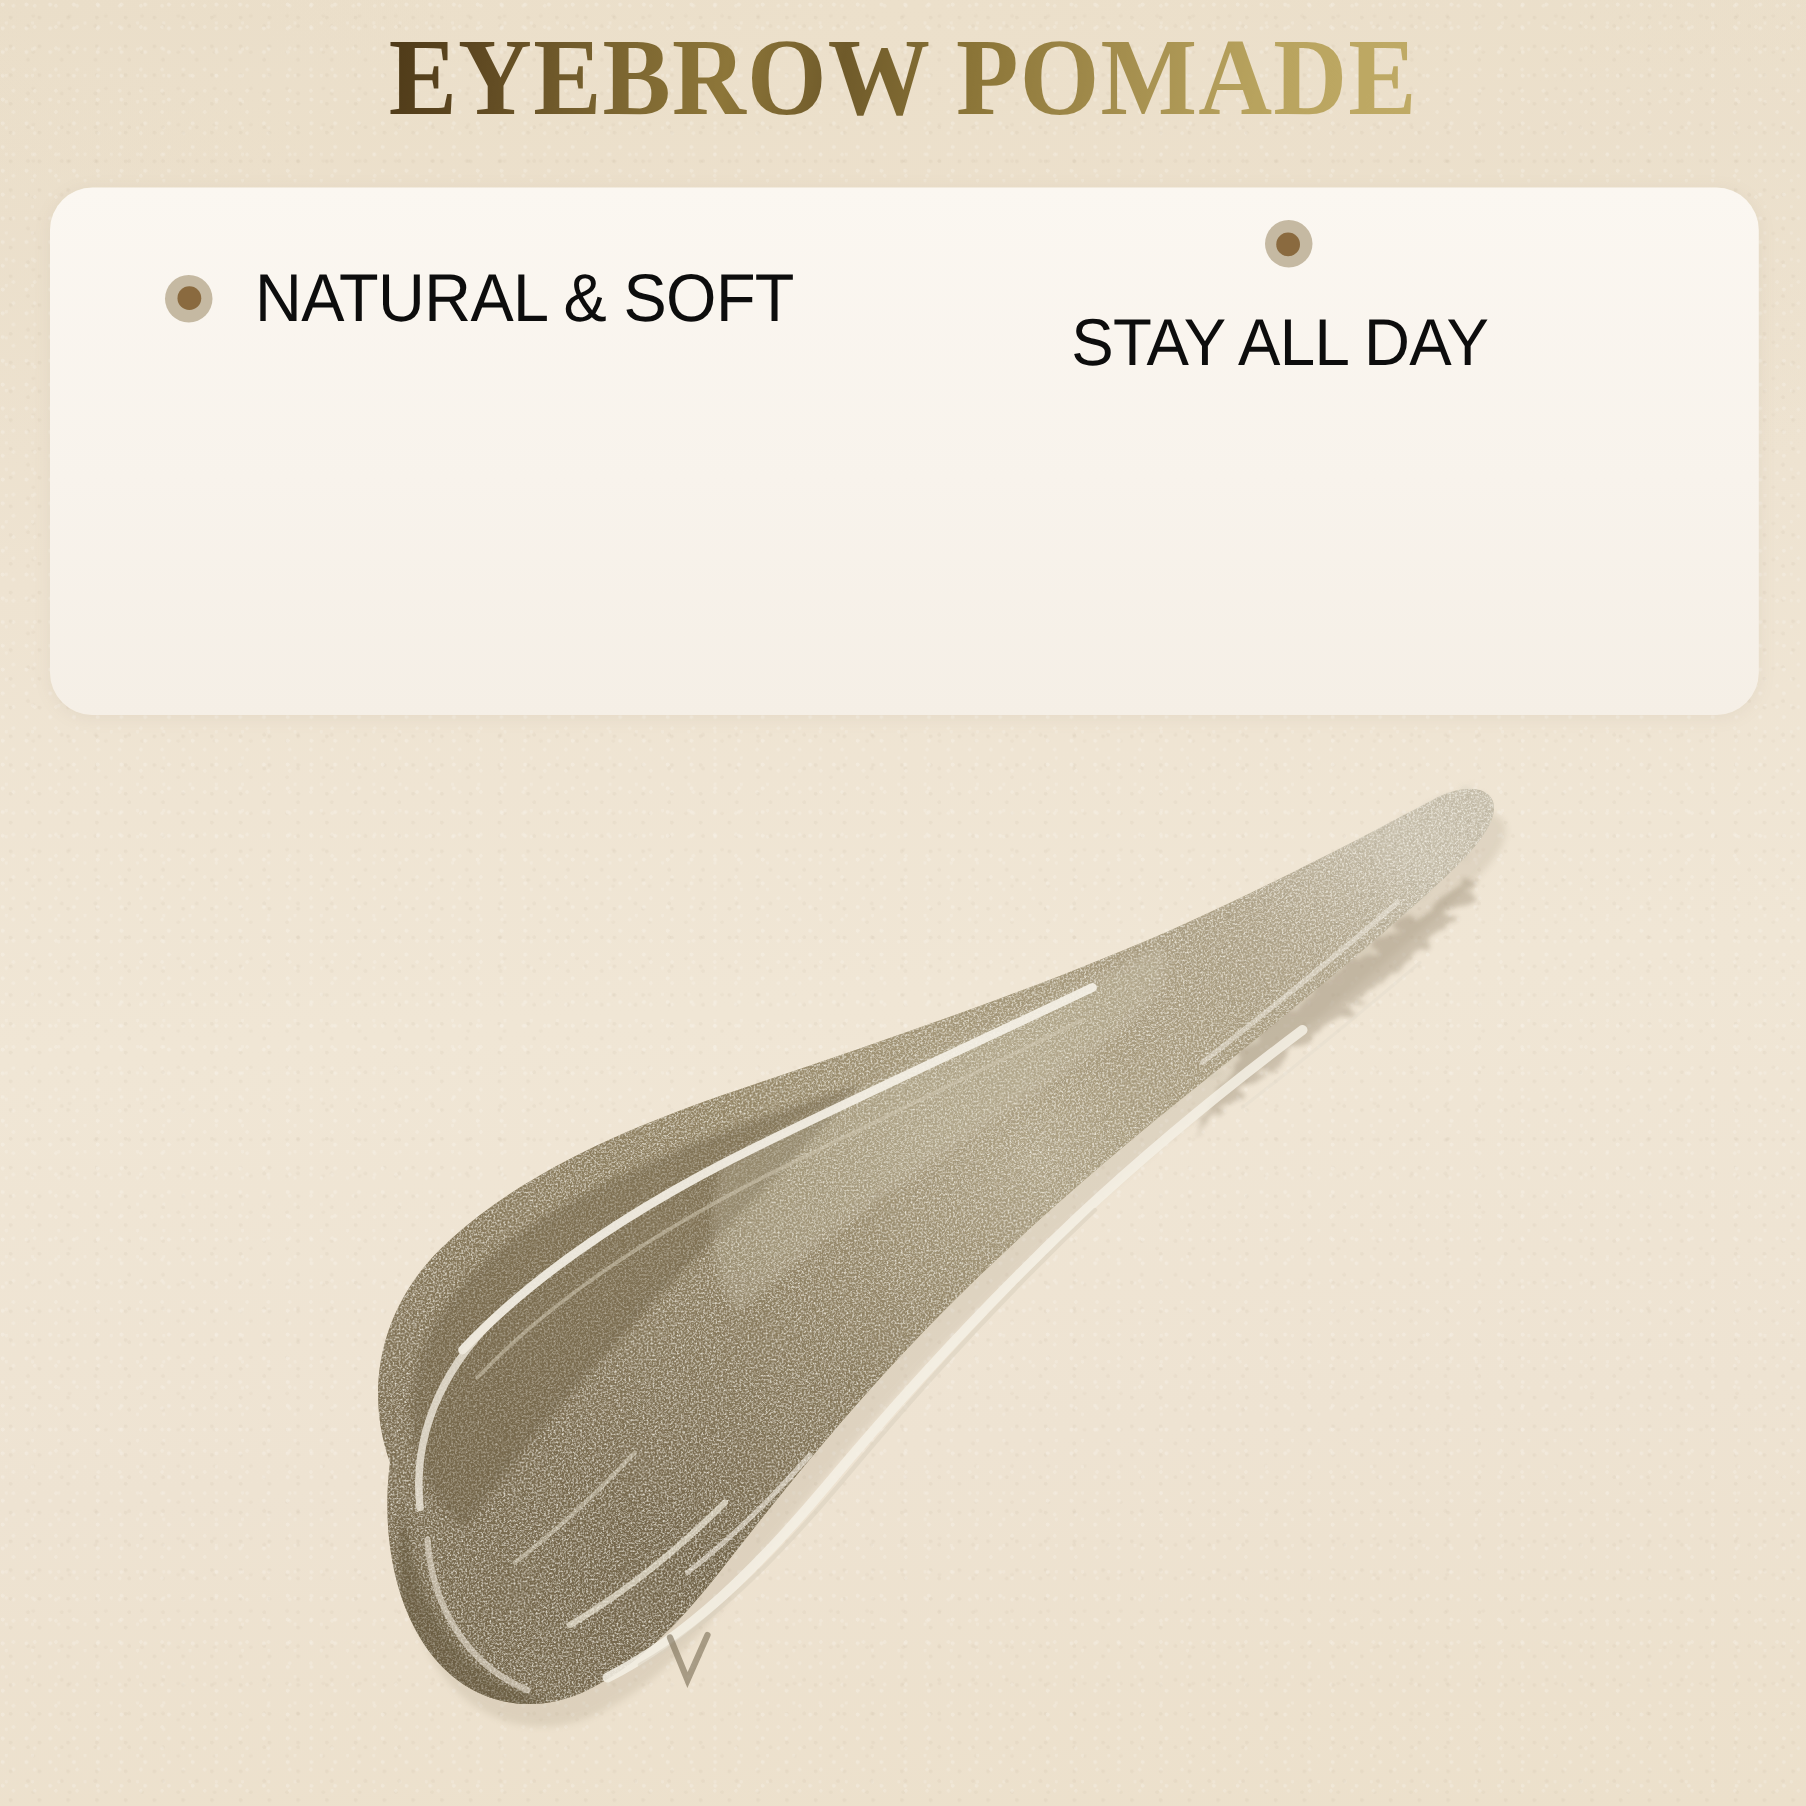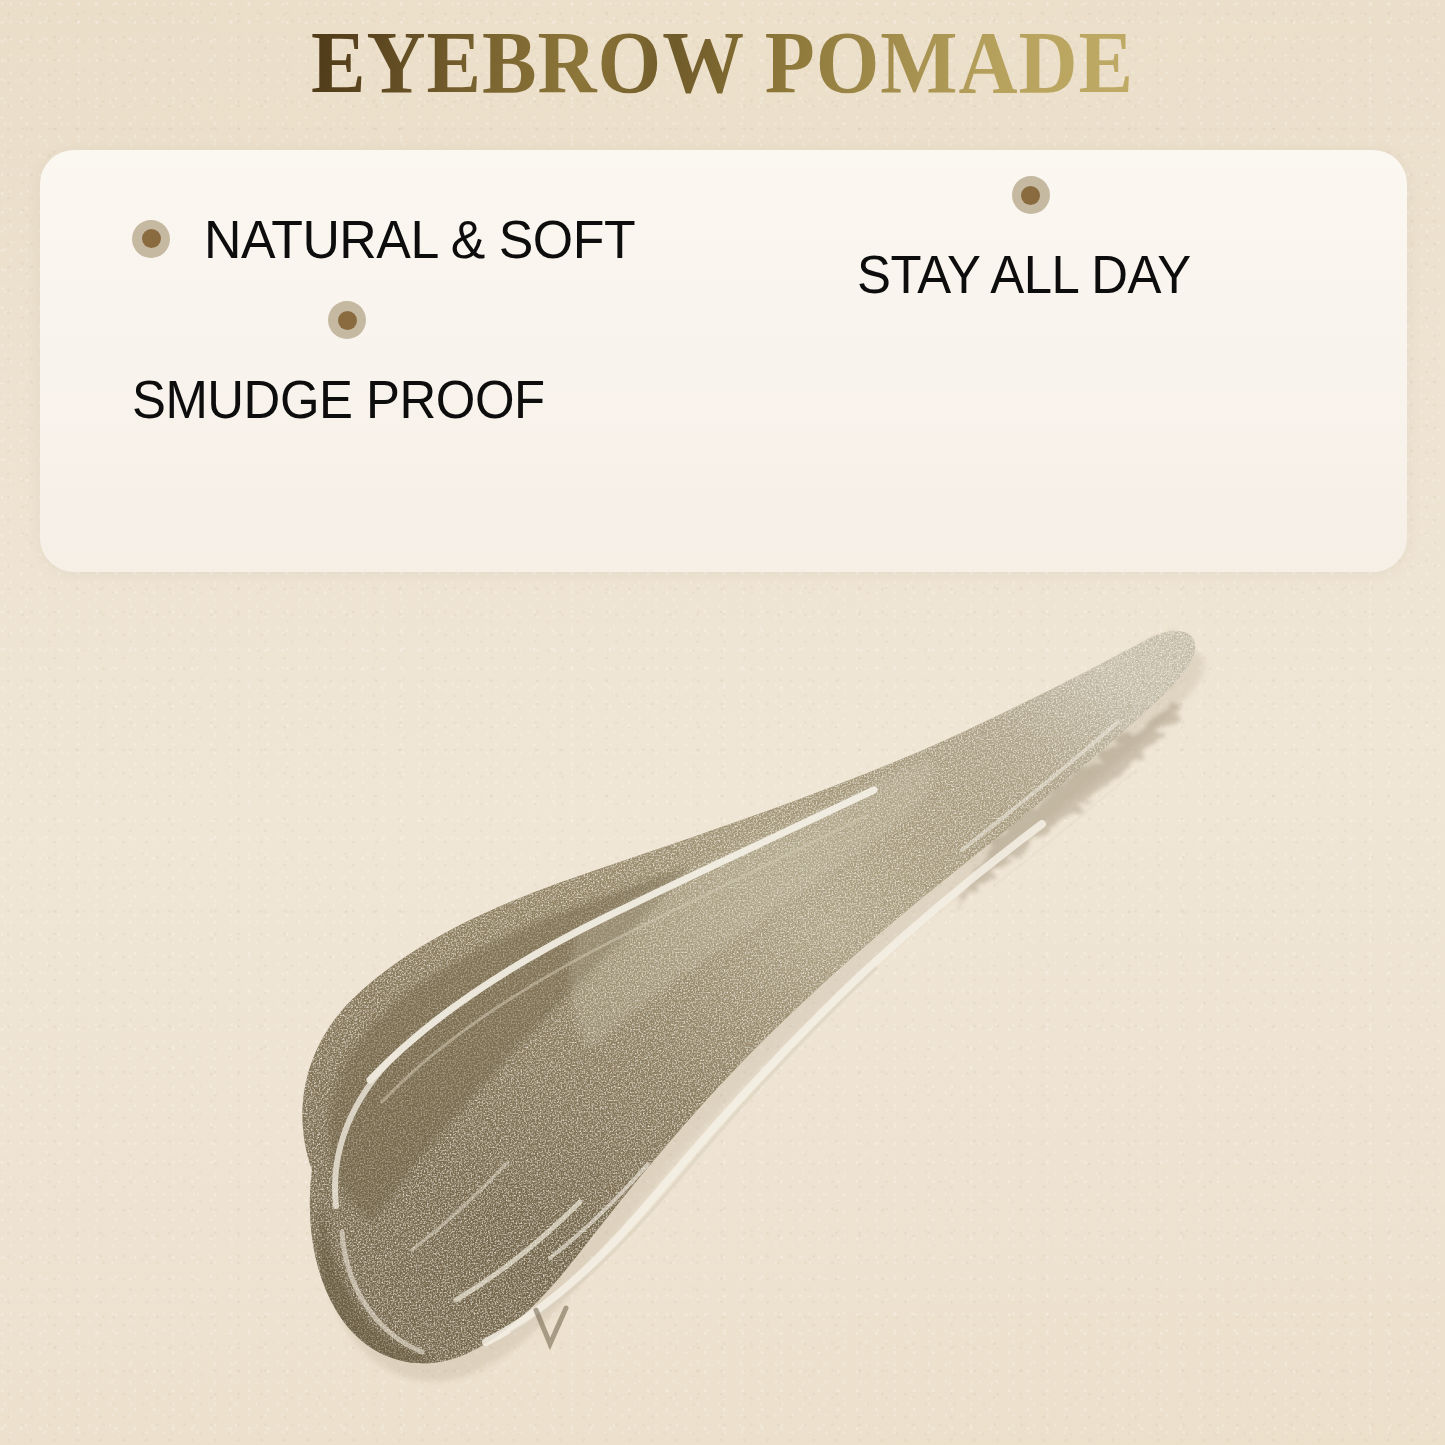--- a/index.html
+++ b/index.html
@@ -145,26 +145,20 @@
         <span class="feature-label">NATURAL &amp; SOFT</span>
       </div>
       <div class="feature-item col-right">
         <span class="bullet">
             <i></i>
           </span>
         <span class="feature-label">STAY ALL DAY</span>
       </div>
 
 
-      <div class="feature-item col-right">
-        <span class="bullet">
-            <i></i>
-          </span>
-        <span class="feature-label">SMUDGE PROOF</span>
-      </div>
 
 
     </div>
   </div>
 
   <div id="swatch-stage">
     <div id="swatch">
       <svg viewBox="0 0 1000 800" xmlns="http://www.w3.org/2000/svg">
         <defs>
           <linearGradient id="gBody" x1="0.12" y1="0.88" x2="0.88" y2="0.10">

